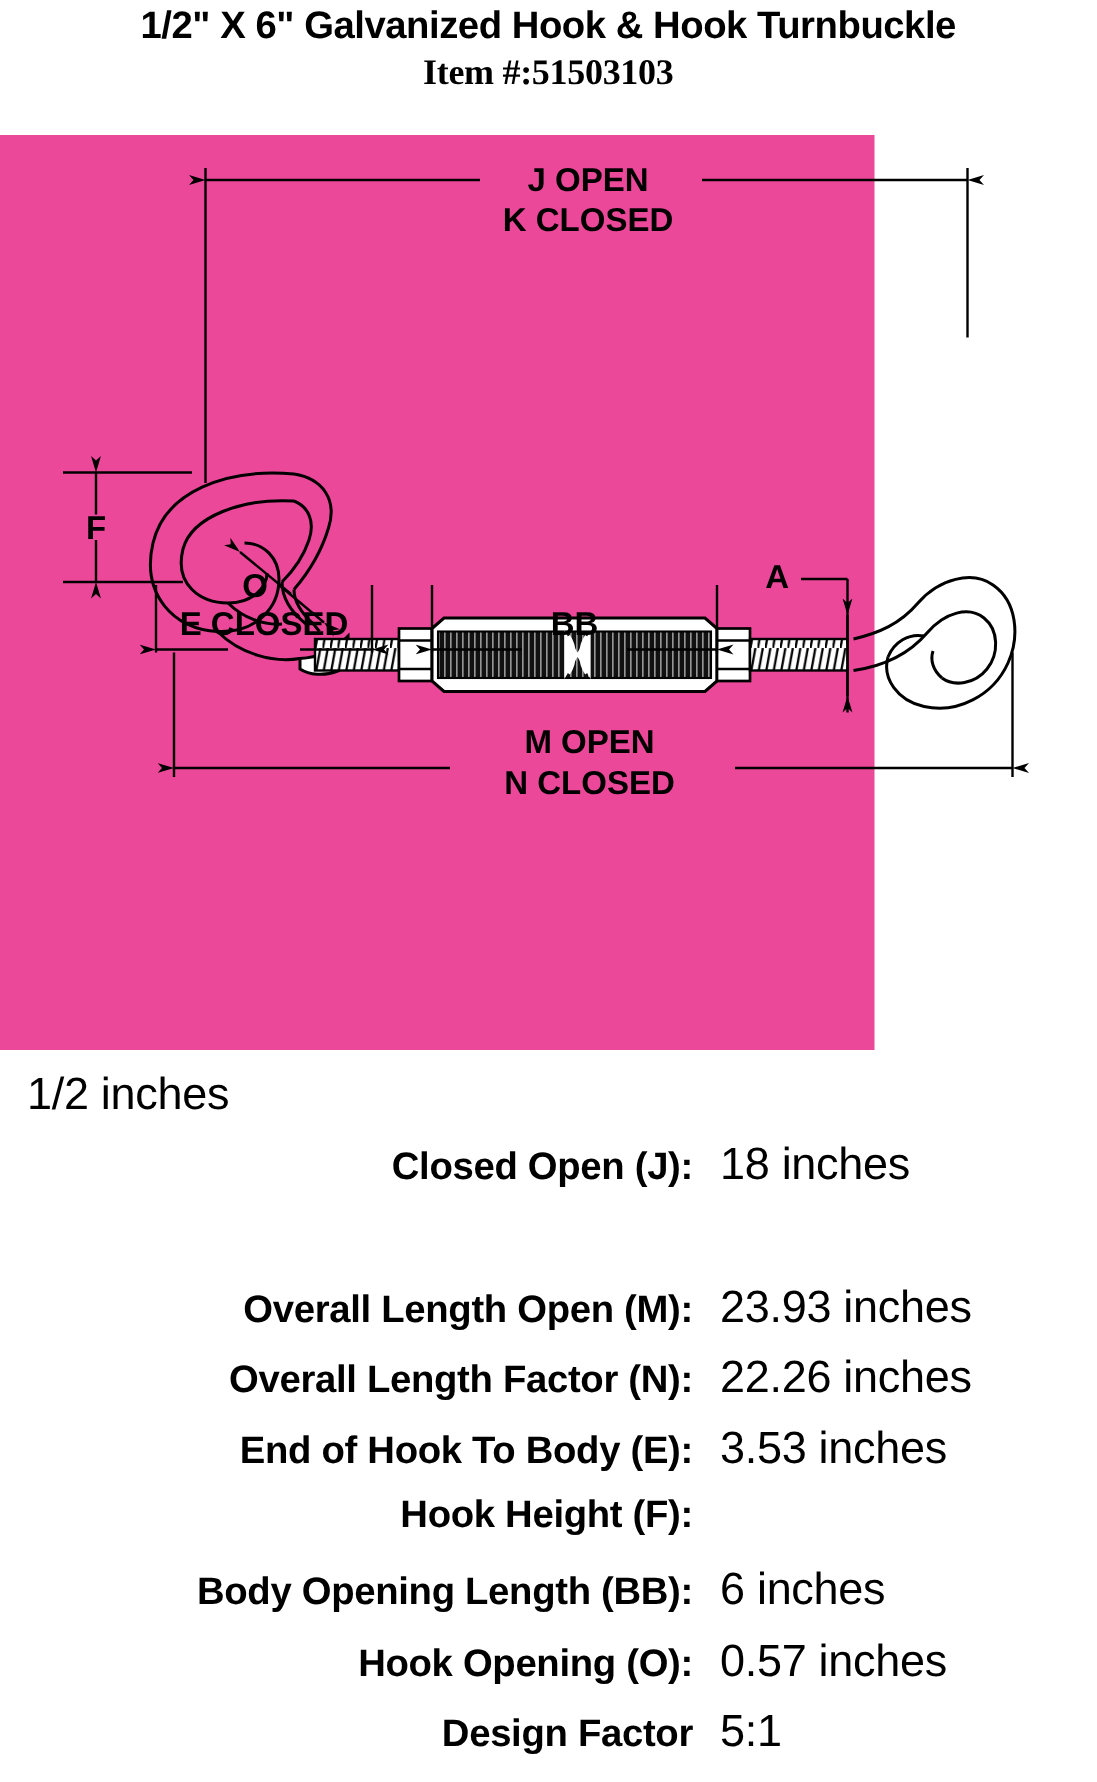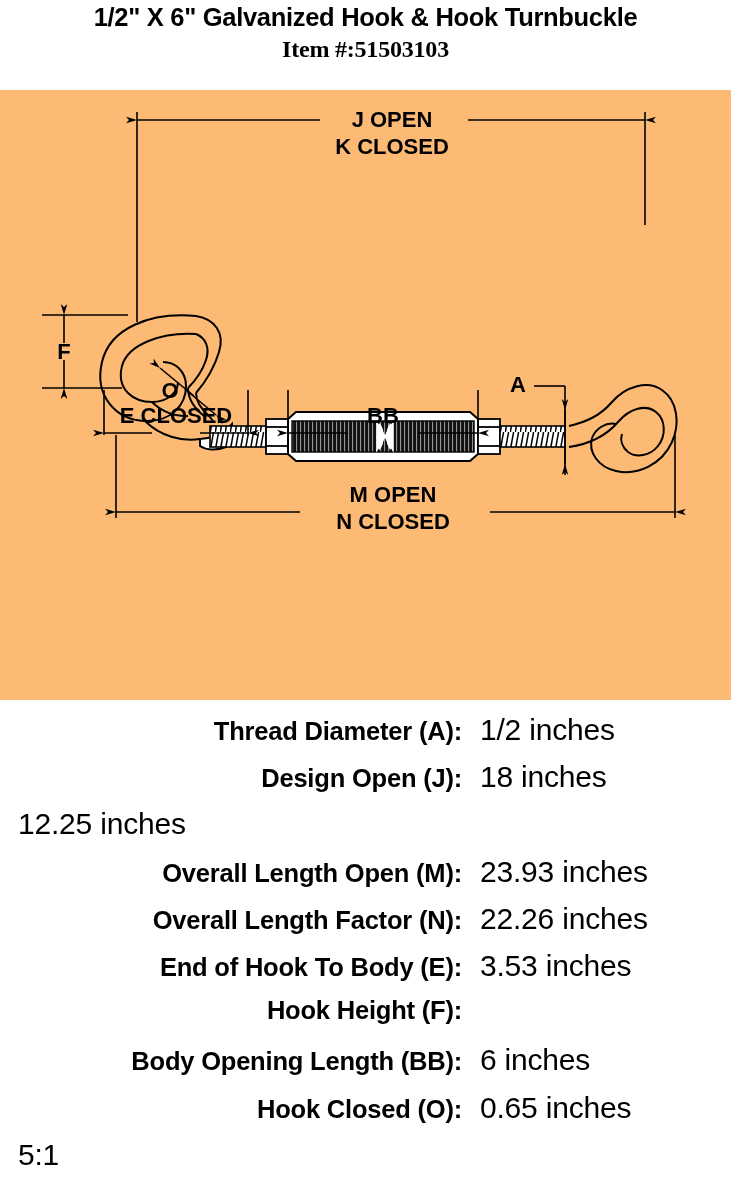--- a/index.html
+++ b/index.html
@@ -18,22 +18,22 @@
     font-size:25.5px;font-weight:bold;line-height:30px;
     letter-spacing:-0.3px;white-space:nowrap;
   }
   .item-number{
     font-size:24px;font-weight:bold;line-height:30px;
     margin-top:2px;letter-spacing:-0.2px;font-family:Liberation Serif, serif;
   }
 
   
   .diagram-wrap{
-    position:absolute;left:0;top:90px;width:731px;height:610px;
-    background:#fdba74;
+    position:absolute;left:0;top:90px;width:583px;height:610px;
+    background:#ec4899;
   }
   .diagram-svg{display:block;width:731px;height:610px;}
   .dim-text-lg{
     font-family:"Liberation Sans", sans-serif;
     font-weight:bold;font-size:22px;
     fill:#000000;
   }
 
   
   .spec-table{
@@ -208,29 +208,27 @@
         <line x1="116" y1="422" x2="300" y2="422" stroke="#000" stroke-width="1.6" marker-start="url(#arrowL)"></line>
         <line x1="675" y1="422" x2="490" y2="422" stroke="#000" stroke-width="1.6" marker-start="url(#arrowR)"></line>
         <text class="dim-text-lg" x="393" y="412" text-anchor="middle">M  OPEN</text>
         <text class="dim-text-lg" x="393" y="439" text-anchor="middle">N  CLOSED</text>
       </g>
     </svg>
   </div>
 
   <div class="spec-table">
     <div class="spec-row">
-      <div class="spec-label">Thread Diameter (A):</div>
       <div class="spec-value">1/2 inches</div>
     </div>
     <div class="spec-row">
-      <div class="spec-label">Design Open (J):</div>
+      <div class="spec-label">Closed Open (J):</div>
       <div class="spec-value">18 inches</div>
     </div>
     <div class="spec-row">
-      <div class="spec-value">12.25 inches</div>
     </div>
     <div class="spec-row">
       <div class="spec-label">Overall Length Open (M):</div>
       <div class="spec-value">23.93 inches</div>
     </div>
     <div class="spec-row">
       <div class="spec-label">Overall Length Factor (N):</div>
       <div class="spec-value">22.26 inches</div>
     </div>
     <div class="spec-row">
@@ -238,21 +236,22 @@
       <div class="spec-value">3.53 inches</div>
     </div>
     <div class="spec-row">
       <div class="spec-label">Hook Height (F):</div>
     </div>
     <div class="spec-row">
       <div class="spec-label">Body Opening Length (BB):</div>
       <div class="spec-value">6 inches</div>
     </div>
     <div class="spec-row">
-      <div class="spec-label">Hook Closed (O):</div>
-      <div class="spec-value">0.65 inches</div>
-    </div>
-    <div class="spec-row">
+      <div class="spec-label">Hook Opening (O):</div>
+      <div class="spec-value">0.57 inches</div>
+    </div>
+    <div class="spec-row">
+      <div class="spec-label">Design Factor</div>
       <div class="spec-value">5:1</div>
     </div>
   </div>
 
 </div>
 
 </body></html>

